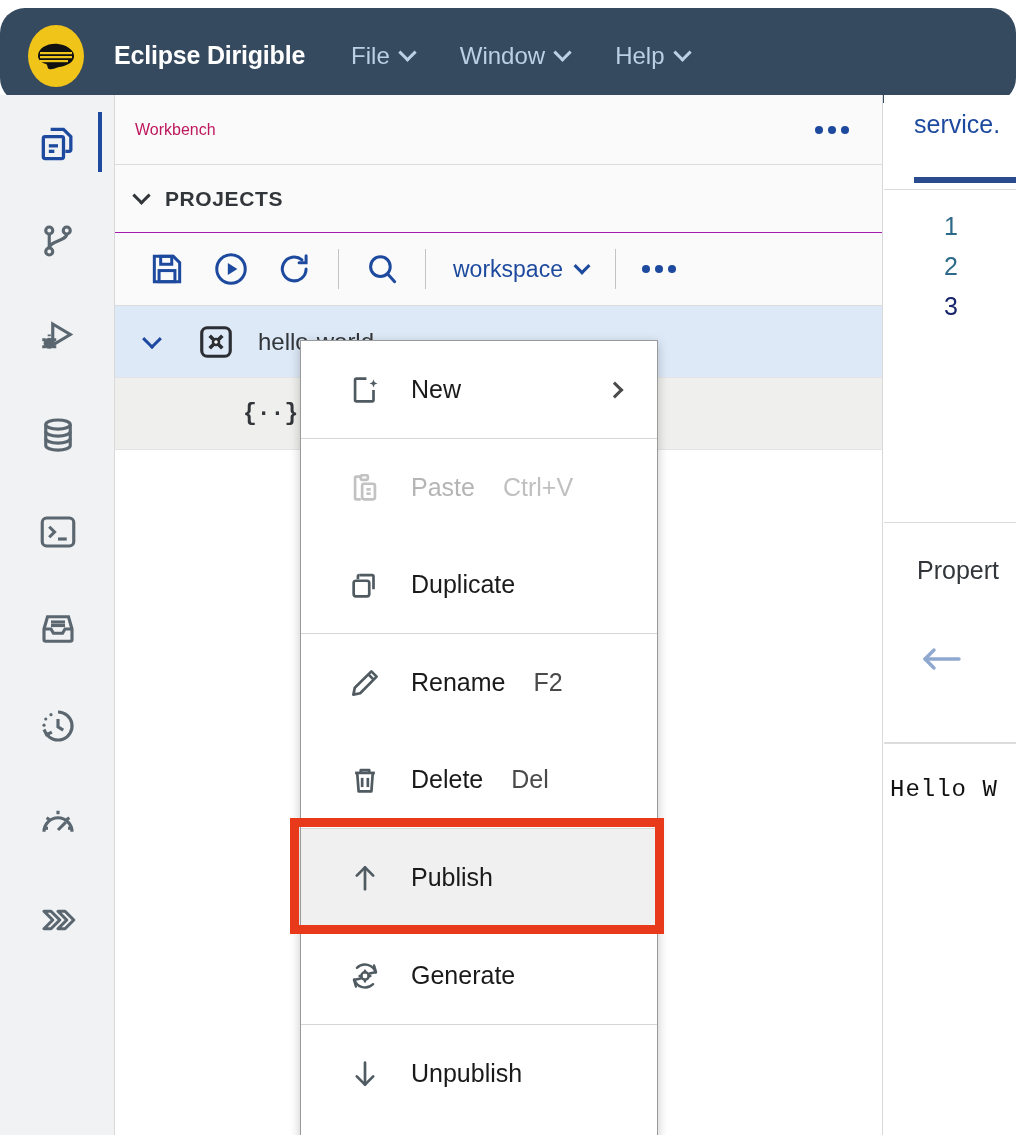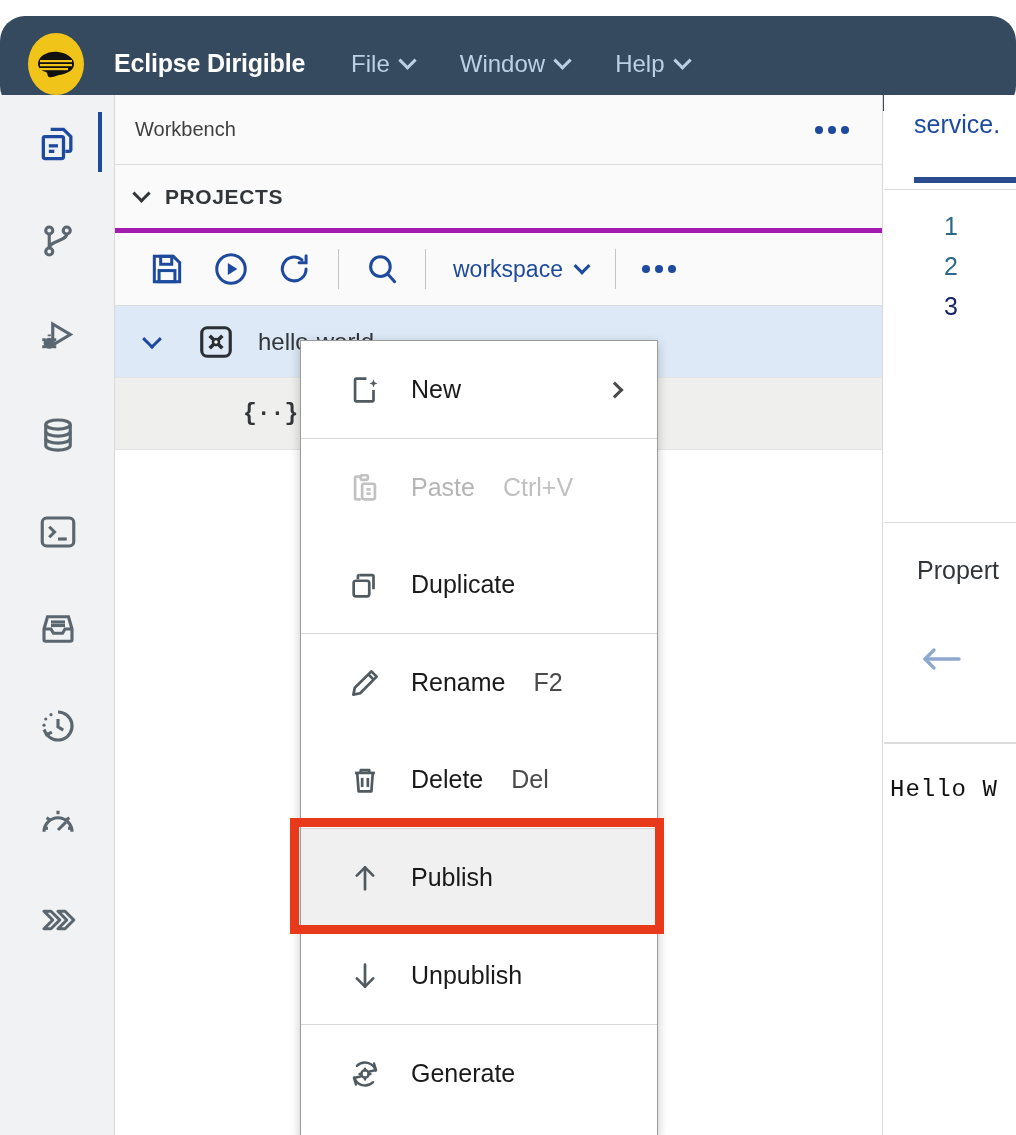--- a/index.html
+++ b/index.html
@@ -8,21 +8,21 @@
     margin: 0; padding: 0;
     width: 1016px; height: 1135px;
     overflow: hidden;
     font-family: "Liberation Sans", sans-serif;
     background: #ffffff;
   }
   #app { position: relative; width: 1016px; height: 1135px; overflow: hidden; }
 
   
   .topbar {
-    position: absolute; left: 0; top: 16px; width: 1016px; height: 95px;
+    position: absolute; left: 0; top: 8px; width: 1016px; height: 95px;
     background: #354a5f;
     display: flex; align-items: center;
     padding-left: 28px;
     border-radius: 25px;
   }
   .logo {
     width: 56px; height: 62px; border-radius: 50%;
     background: #f0c419;
     display: flex; align-items: center; justify-content: center;
     flex: 0 0 auto;
@@ -63,26 +63,26 @@
   
   .wb {
     position: absolute; left: 115px; top: 95px; width: 768px; height: 1040px;
     background: #ffffff; border-right: 1px solid #d9d9d9;
   }
   .wb-header {
     height: 70px; border-bottom: 1px solid #dcdcdc;
     display: flex; align-items: center; justify-content: space-between;
     padding: 0 33px 0 20px; background: #fafafa;
   }
-  .wb-title { font-size: 20px; color: #404040; }
+  .wb-title { font-size: 16px; color: #be185d; }
   .dots { display: flex; gap: 5px; cursor: pointer; }
   .dots i { width: 8px; height: 8px; border-radius: 50%; background: #1d4a9e; display: block; }
 
   .wb-section {
-    height: 68px; border-bottom: 5px solid #a21caf; background: #fafafa;
+    height: 68px; border-bottom: 1px solid #a21caf; background: #fafafa;
     display: flex; align-items: center; padding-left: 20px; gap: 17px;
   }
   .chev-sec {
     width: 13px; height: 13px;
     border-right: 3px solid #32363a; border-bottom: 3px solid #32363a;
     transform: rotate(45deg) translate(-2px,-2px);
     cursor: pointer;
   }
   .wb-section-label {
     font-size: 21px; font-weight: bold; color: #32363a; letter-spacing: 0.6px;
@@ -503,41 +503,41 @@
               <path d="M6.2 10.3L12 4.5l5.8 5.8"></path>
           </svg>
         </span>
         <span class="ctx-label">Publish</span>
       </div>
     </div>
 
     <div class="ctx-group">
       <div class="ctx-item">
         <span class="ctx-ico">
-          <svg width="34" height="34" viewBox="0 0 24 24" fill="none" stroke="#4f5a61" stroke-width="1.9" stroke-linecap="round" stroke-linejoin="round">
-            <line x1="12" y1="4" x2="12" y2="19.5"></line>
-              <path d="M6.2 13.7L12 19.5l5.8-5.8"></path>
-          </svg>
-        </span>
-        <span class="ctx-label">Unpublish</span>
-      </div>
-    </div>
-
-    <div class="ctx-group">
-      <div class="ctx-item">
-        <span class="ctx-ico">
           <svg width="34" height="34" viewBox="0 0 24 24" fill="none" stroke="#4f5a61" stroke-width="1.7" stroke-linecap="round" stroke-linejoin="round">
             <path d="M19.6 9.6A8 8 0 0 0 6.3 6.2"></path>
               <path d="M18.4 4.6l1.4 4.6 -4.6 1"></path>
             <path d="M4.4 14.4a8 8 0 0 0 13.3 3.4"></path>
               <path d="M5.6 19.4L4.2 14.8l4.6-1"></path>
             <circle cx="12" cy="12" r="2.6"></circle>
             <path d="M12 8.2v1.2M12 14.6v1.2M8.2 12h1.2M14.6 12h1.2"></path>
           </svg>
         </span>
         <span class="ctx-label">Generate</span>
       </div>
     </div>
+
+    <div class="ctx-group">
+      <div class="ctx-item">
+        <span class="ctx-ico">
+          <svg width="34" height="34" viewBox="0 0 24 24" fill="none" stroke="#4f5a61" stroke-width="1.9" stroke-linecap="round" stroke-linejoin="round">
+            <line x1="12" y1="4" x2="12" y2="19.5"></line>
+              <path d="M6.2 13.7L12 19.5l5.8-5.8"></path>
+          </svg>
+        </span>
+        <span class="ctx-label">Unpublish</span>
+      </div>
+    </div>
   </div>
 
   <div class="annotate"></div>
 
 </div>
 
 </body></html>

